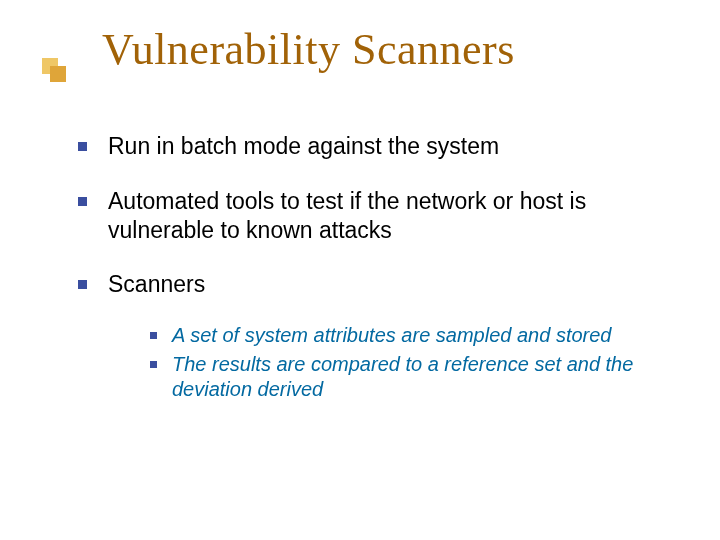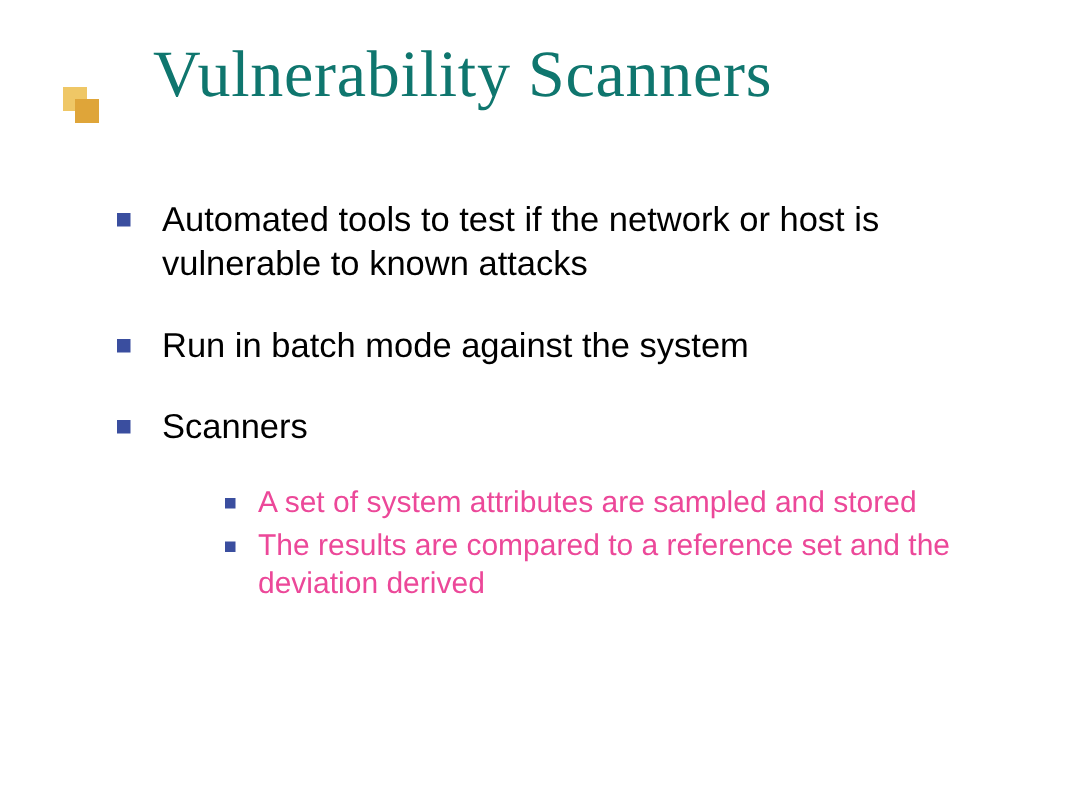--- a/index.html
+++ b/index.html
@@ -46,21 +46,21 @@
       left: 8px;
       top: 8px;
       width: 16px;
       height: 16px;
       background: #dfa539;
     }
     .title {
       font-family: "Times New Roman", Times, serif;
       font-size: 44px;
       font-weight: normal;
-      color: #0f766e;
+      color: #a16207;
       margin-left: 60px;
       letter-spacing: 0.5px;
     }
     .content {
       padding: 32px 60px 0 78px;
     }
     .bullet-list {
       list-style: none;
     }
     .bullet-item {
@@ -82,22 +82,23 @@
     .sub-list {
       list-style: none;
       margin-top: 24px;
       margin-left: 42px;
     }
     .sub-item {
       position: relative;
       padding-left: 22px;
       margin-bottom: 4px;
       font-size: 20px;
-      color: #ec4899;
+      color: #0369a1;
       line-height: 1.25;
+      font-style: italic;
     }
     .sub-marker {
       position: absolute;
       left: 0;
       top: 9px;
       width: 7px;
       height: 7px;
       background: #3a4e9f;
     }
   </style>
@@ -111,26 +112,26 @@
       <div class="accent-inner"></div>
     </div>
     <h1 class="title">Vulnerability Scanners</h1>
   </div>
 
   <div class="content">
     <ul class="bullet-list">
 
       <li class="bullet-item">
         <span class="bullet-marker"></span>
-        <span>Automated tools to test if the network or host is vulnerable to known attacks</span>
+        <span>Run in batch mode against the system</span>
       </li>
 
       <li class="bullet-item">
         <span class="bullet-marker"></span>
-        <span>Run in batch mode against the system</span>
+        <span>Automated tools to test if the network or host is vulnerable to known attacks</span>
       </li>
 
       <li class="bullet-item">
         <span class="bullet-marker"></span>
         <span>Scanners</span>
 
         <ul class="sub-list">
           <li class="sub-item">
             <span class="sub-marker"></span>
             <span>A set of system attributes are sampled and stored</span>

